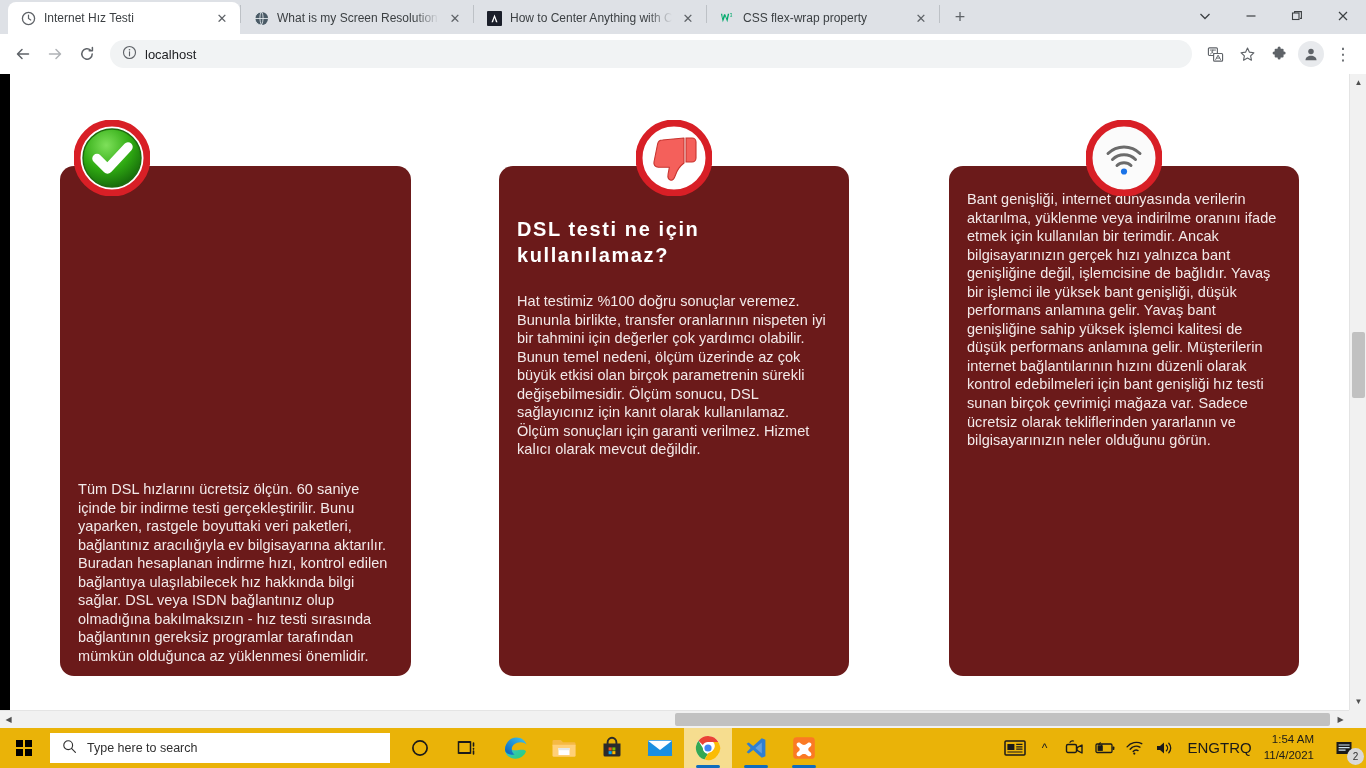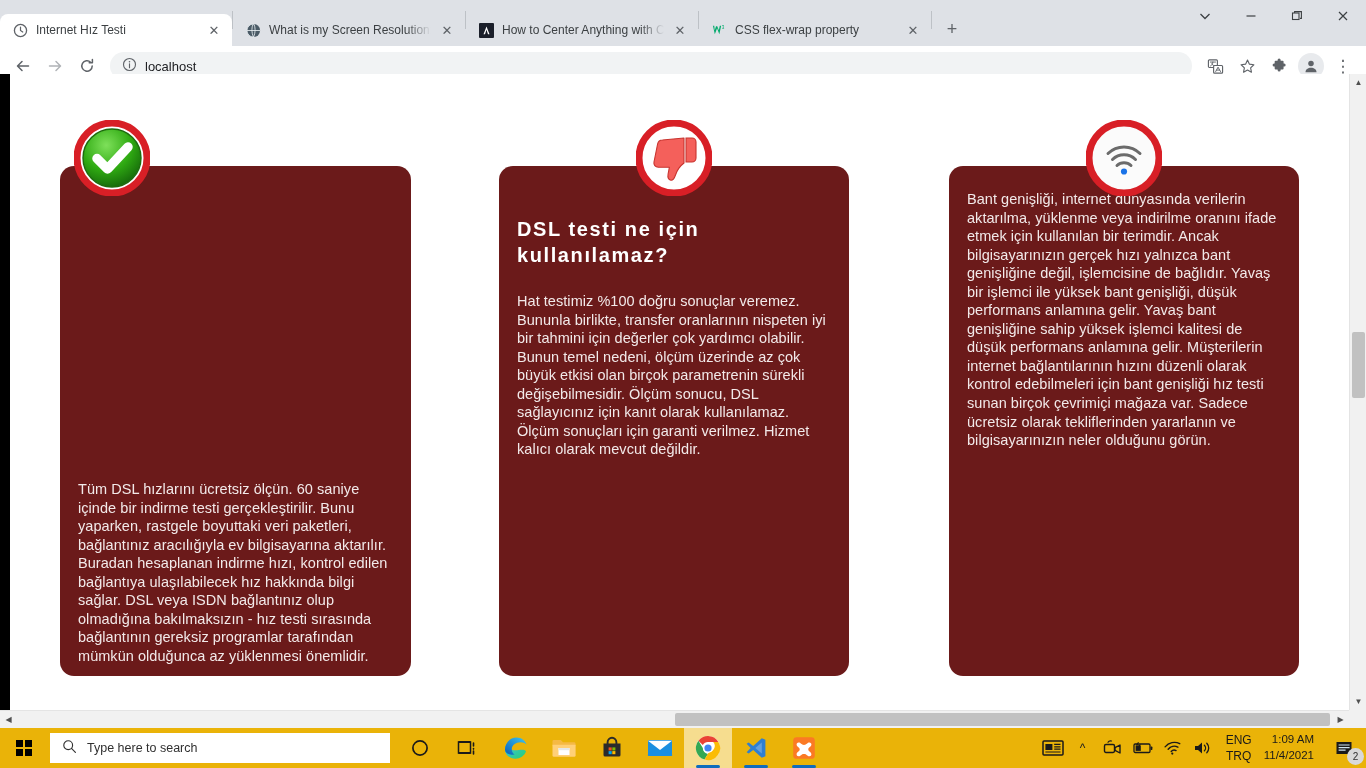--- a/index.html
+++ b/index.html
@@ -7,22 +7,22 @@
     width: 1366px; height: 768px;
     overflow: hidden;
     font-family: "Liberation Sans", sans-serif;
     background: #ffffff;
   }
 
   
   .browser { width: 1366px; height: 728px; background: #dee1e6; position: relative; }
 
   .tabstrip {
-    height: 46px; display: flex; align-items: flex-end;
-    position: relative;
+    height: 34px; display: flex; align-items: flex-end;
+    padding-left: 8px; position: relative;
   }
   .tab {
     height: 32px; display: flex; align-items: center;
     padding: 0 10px 0 12px; gap: 8px;
     border-radius: 8px 8px 0 0;
     position: relative; min-width: 0;
   }
   .tab.active { background: #ffffff; width: 232px; }
   .tab.inactive { background: #dee1e6; width: 232px; }
   .tab-favicon {
@@ -203,22 +203,22 @@
   }
   .tray {
     margin-left: auto; display: flex; align-items: center; height: 40px;
   }
   .tray-icon {
     width: 30px; height: 40px;
     display: flex; align-items: center; justify-content: center;
     color: #202020;
   }
   .lang {
-    display: flex; flex-direction: column; align-items: center;
-    justify-content: center; font-size: 12px; color: #1a1a1a;
+    display: flex; align-items: center;
+    justify-content: center; font-size: 15px; color: #1a1a1a;
     line-height: 1.35; padding: 0 8px;
   }
   .clock {
     display: flex; flex-direction: column; align-items: flex-end;
     justify-content: center; font-size: 11.5px; color: #1a1a1a;
     line-height: 1.35; padding: 0 10px 0 4px;
   }
   .notif {
     width: 42px; height: 40px; position: relative;
     display: flex; align-items: center; justify-content: center;
@@ -594,21 +594,21 @@
       <svg width="20" height="16" viewBox="0 0 20 16">
         <path d="M2 6h3l4-3.4v10.8L5 10H2z" fill="#1a1a1a"></path>
         <path d="M11.4 5.2a4 4 0 010 5.6M13.8 3.2a7 7 0 010 9.6" fill="none" stroke="#1a1a1a" stroke-width="1.3" stroke-linecap="round"></path>
       </svg>
     </div>
     <div class="lang">
       <span>ENG</span>
       <span>TRQ</span>
     </div>
     <div class="clock">
-      <span>1:09 AM</span>
+      <span>1:54 AM</span>
       <span>11/4/2021</span>
     </div>
     <div class="notif">
       <svg width="20" height="17" viewBox="0 0 20 17">
         <rect x="1.5" y="2" width="15" height="12" fill="#1a1a1a"></rect>
         <path d="M3.6 5h11M3.6 7.6h11M3.6 10.2h7" stroke="#cfe3ef" stroke-width="1.2"></path>
       </svg>
       <span class="notif-badge">2</span>
     </div>
   </div>

